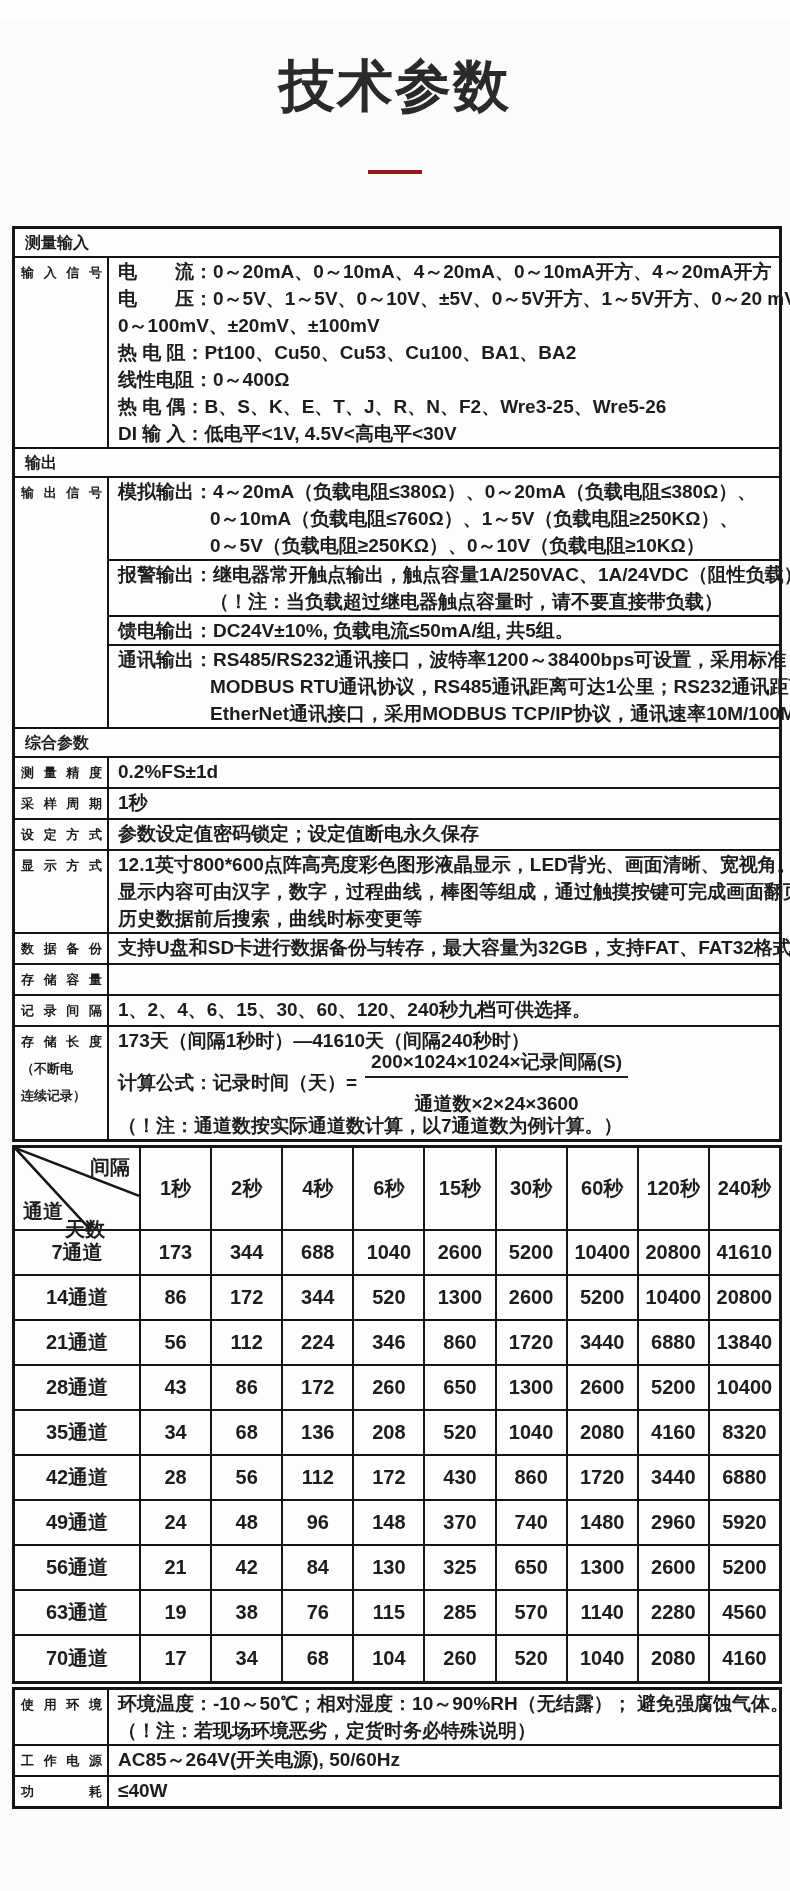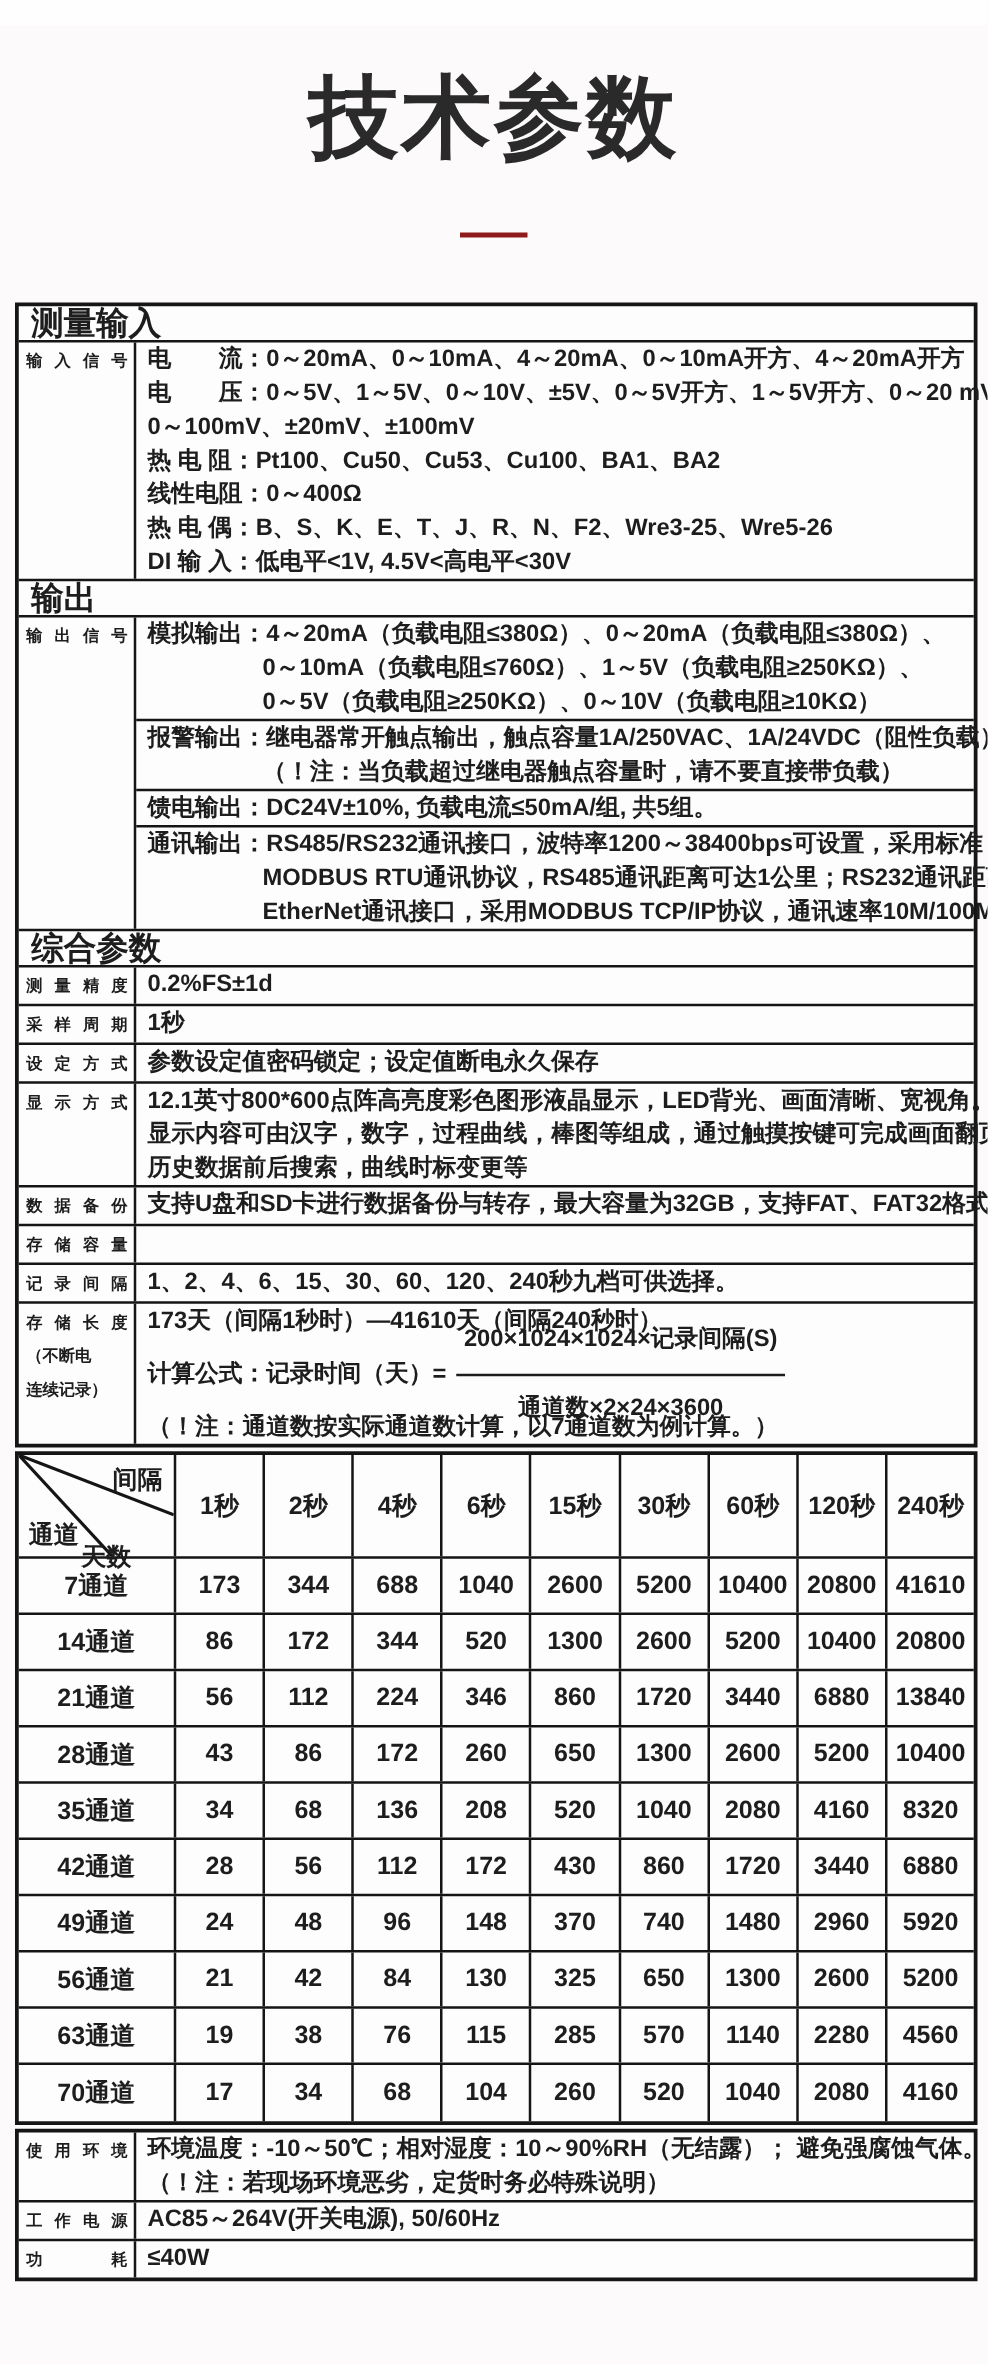--- a/index.html
+++ b/index.html
@@ -3,51 +3,51 @@
 <meta charset="utf-8">
 <style>
   * { margin:0; padding:0; box-sizing:border-box; }
   html,body { width:790px; }
   body {
     height:1891px; background:#fcfafb; overflow:hidden;
     font-family:"Liberation Sans", sans-serif; color:#1d1d1d;
   }
   .top-strip { height:20px; background:#fefefe; }
   .title {
-    text-align:center; font-size:72px; font-weight:900; color:#2b2a2a;
+    text-align:center; font-size:56px; font-weight:900; color:#2b2a2a;
     margin-top:38px; line-height:1; letter-spacing:2px;
   }
   .divider { width:54px; height:4px; margin:56px auto 0; background:#8e1a1a; }
   .tables { width:770px; margin:52px 8px 0 12px; }
 
   .tbl { border:3px solid #151515; background:#fdfdfd; }
   .tbl + .tbl { margin-top:3px; }
 
   
   .sec-row {
     height:29px; line-height:27px; padding-left:10px;
-    font-size:26px; font-weight:600; border-bottom:2px solid #151515;
+    font-size:16px; font-weight:600; border-bottom:2px solid #151515;
   }
   .detail-row { display:flex; border-bottom:2px solid #151515; }
   .tbl > div:last-child { border-bottom:none; }
   .label-cell {
     flex:0 0 94px; border-right:2px solid #151515;
     padding:2px 5px 0 6px; font-size:13px; font-weight:600;
   }
   .label-cell .lab-line { text-align:justify; text-align-last:justify; height:27px; line-height:26px; }
   .content-cell { flex:1 1 auto; min-width:0; font-size:19px; font-weight:600; }
   .subrow { border-bottom:2px solid #151515; padding-left:9px; }
   .subrow:last-child { border-bottom:none; }
   .line { height:27px; line-height:27px; white-space:nowrap; }
   .line.ind { padding-left:92px; }
 
   
   .formula { display:flex; align-items:center; height:58px; white-space:nowrap; }
   .frac { display:inline-flex; flex-direction:column; text-align:center; margin-left:8px; }
-  .frac .num { padding:0 6px 16px; border-bottom:2px solid #1d1d1d; line-height:22px; }
+  .frac .num { padding:0 6px 3px; border-bottom:2px solid #1d1d1d; line-height:22px; }
   .frac .den { padding-top:15px; line-height:22px; }
 
   
   .ch-row { display:flex; height:45px; border-bottom:2px solid #151515; }
   .ch-row.header { height:83px; }
   .ch-row > div {
     flex:1 1 0; border-right:2px solid #151515;
     display:flex; align-items:center; justify-content:center;
     font-size:20px; font-weight:600;
   }

